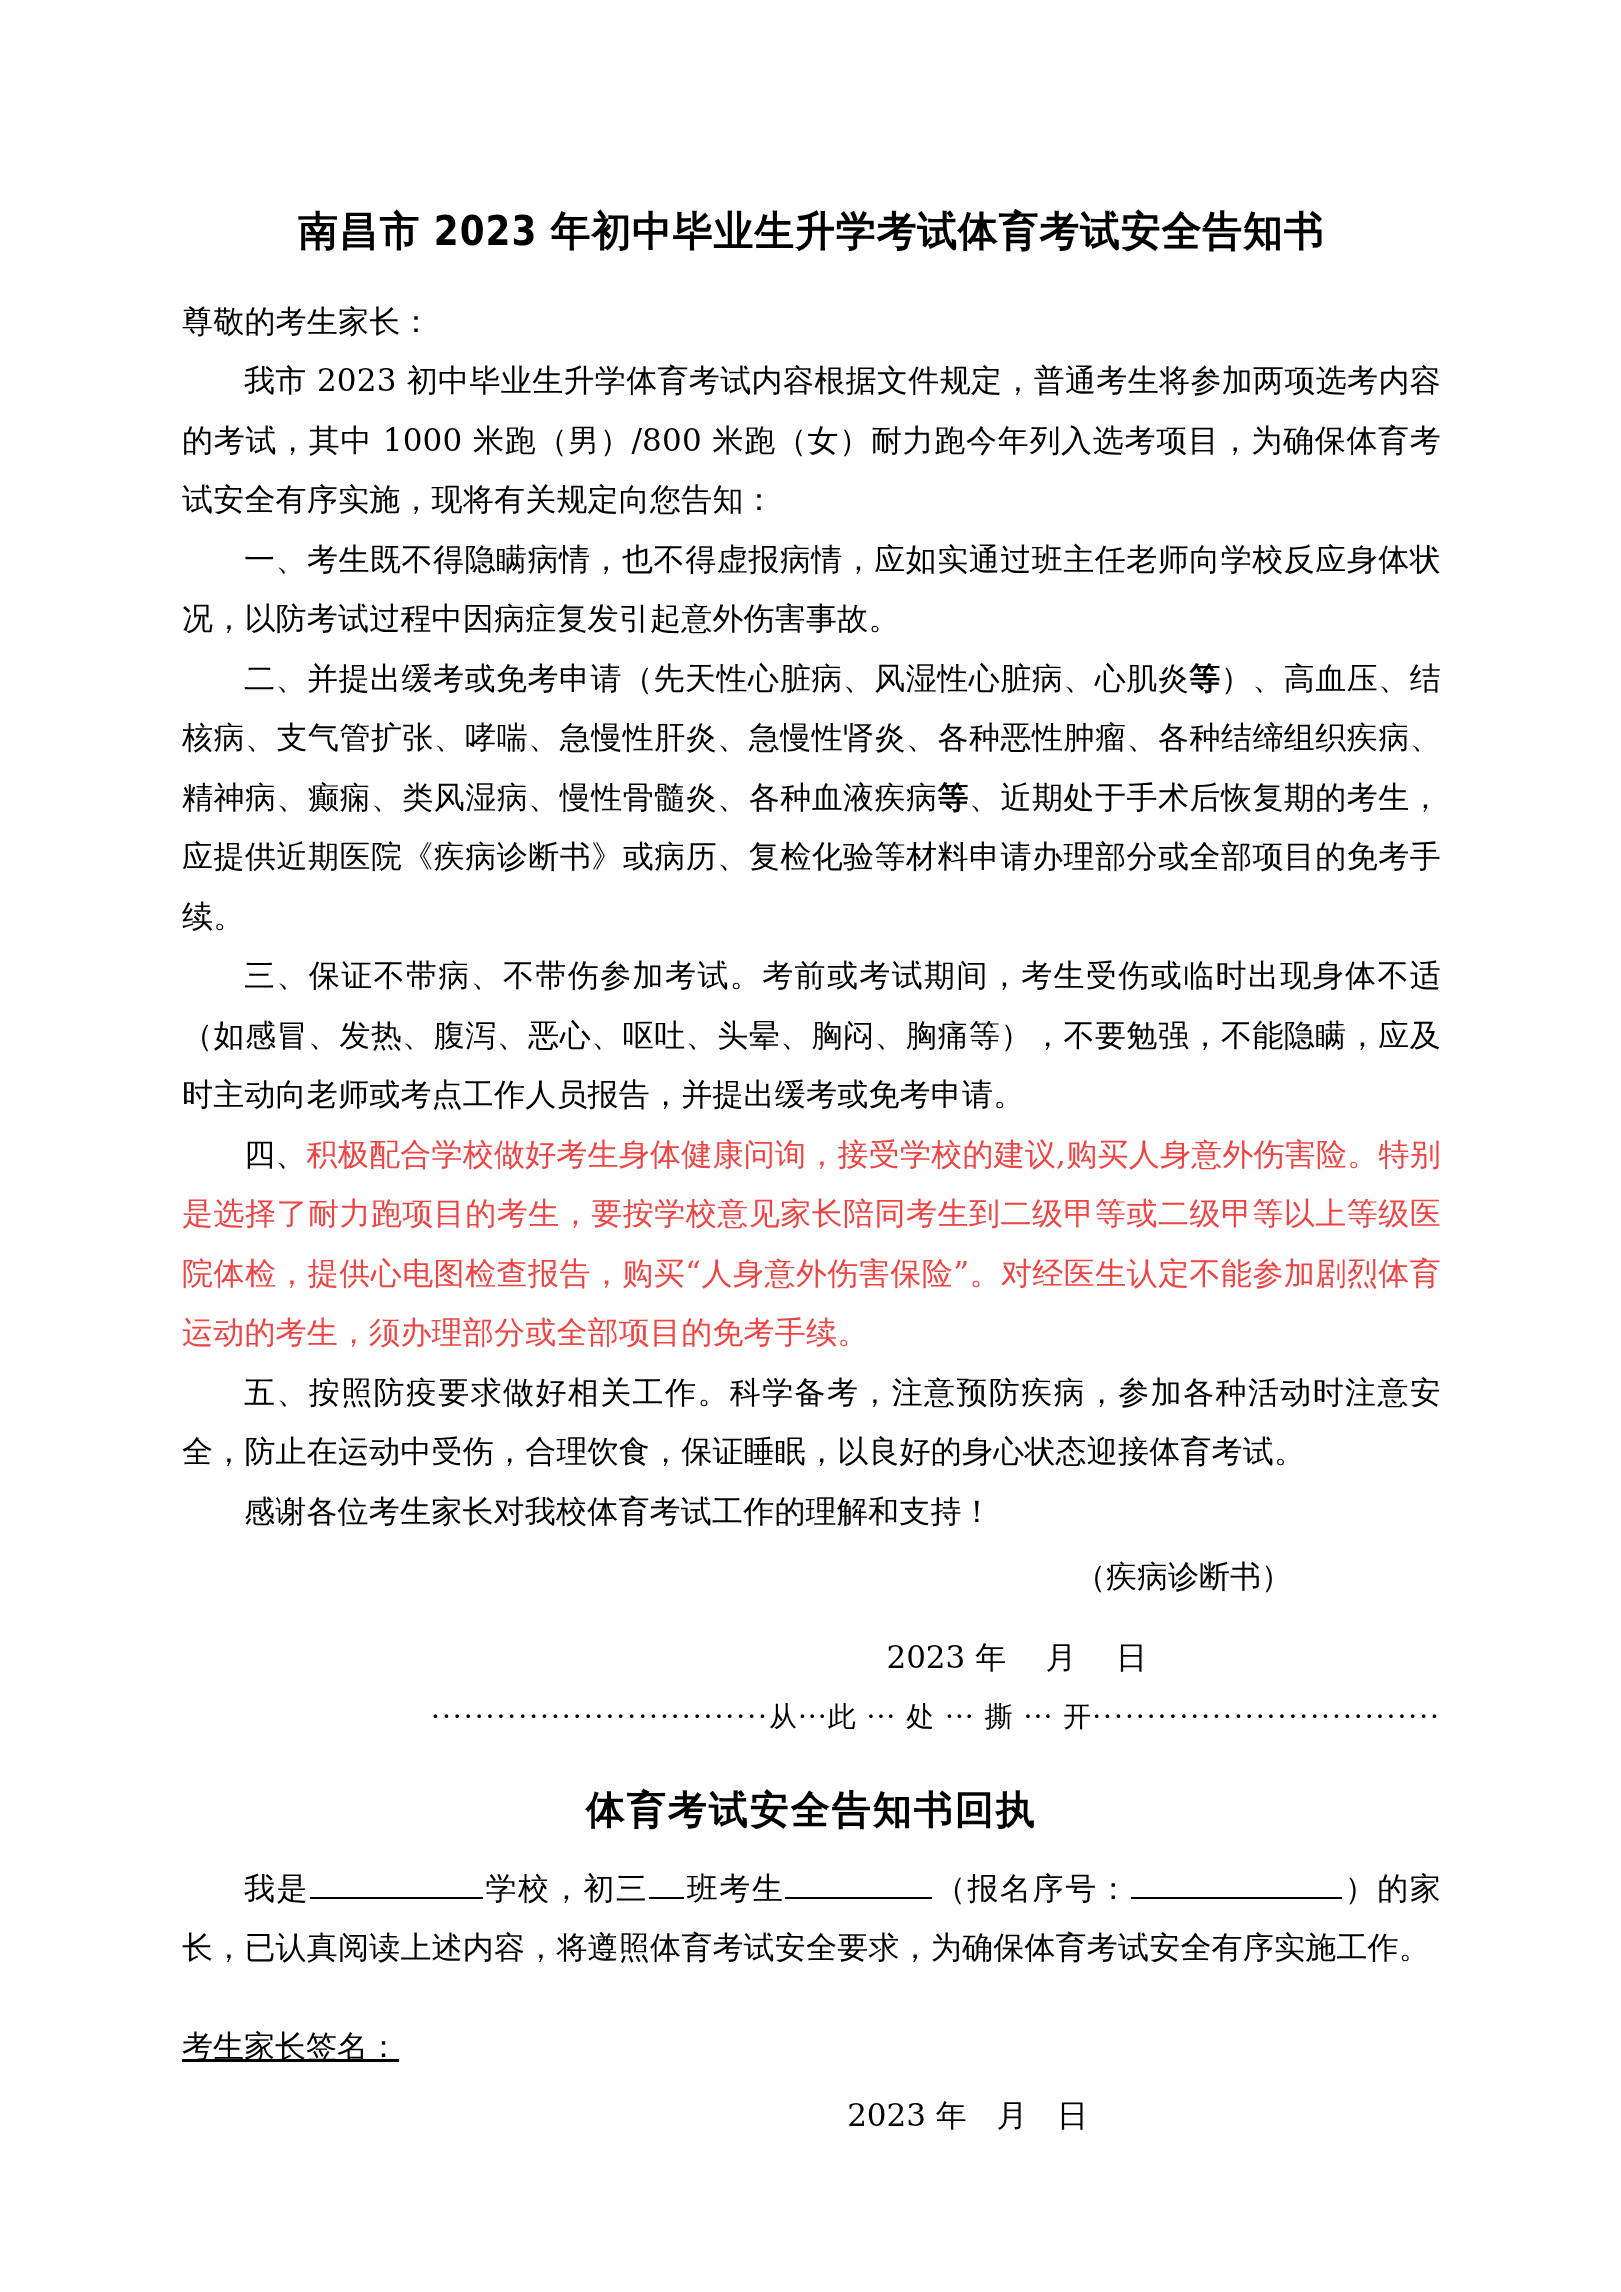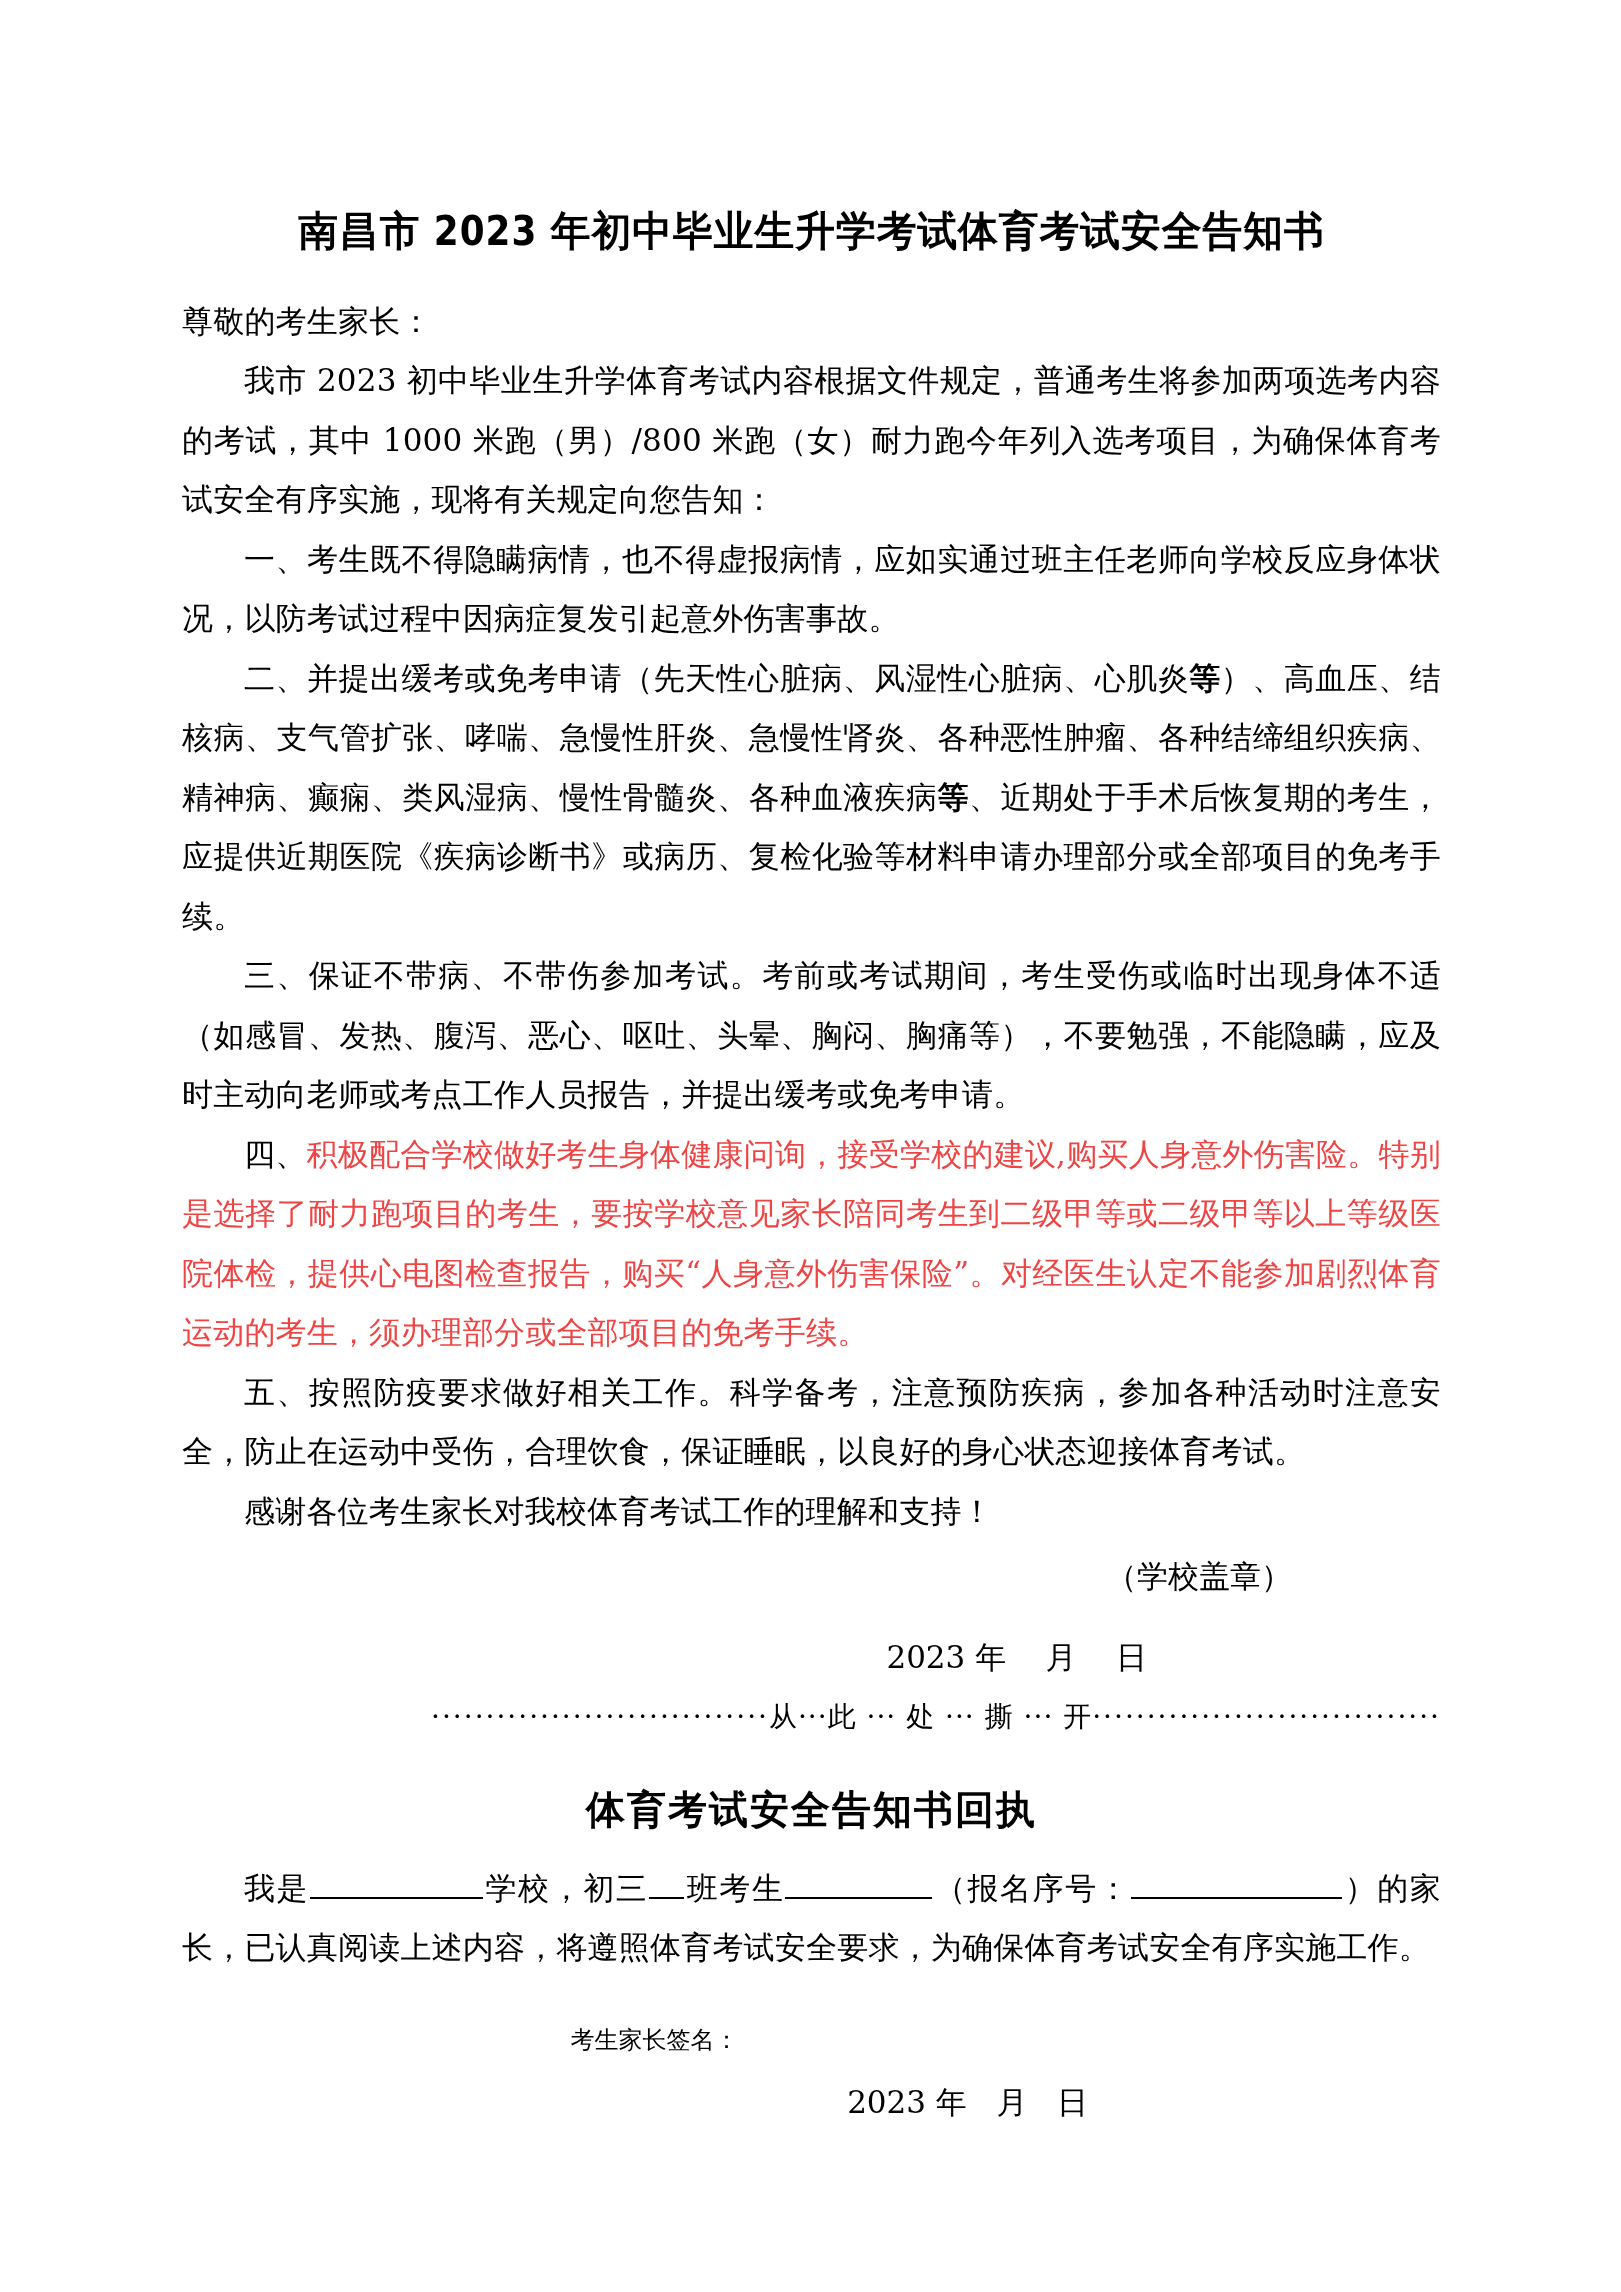--- a/index.html
+++ b/index.html
@@ -89,26 +89,27 @@
   .date-line {
     font-size: 31px;
     line-height: 1.92;
     margin: 21.6px 0 0 0;
     padding-right: 294px;
     text-align: right;
     font-family: "DejaVu Serif", "Liberation Serif", serif;
     white-space: pre;
   }
   .sign-line {
-    font-size: 24px;
+    font-size: 31px;
     line-height: 1.92;
     margin: 39px 0 0 0;
     padding-right: 314px;
-    text-align: center;
+    text-align: left;
     font-family: "DejaVu Serif", "Liberation Serif", serif;
+    text-decoration: underline;
   }
   .date-line2 {
     font-size: 31px;
     line-height: 1.92;
     margin: 9.8px 0 0 0;
     padding-right: 353px;
     text-align: right;
     font-family: "DejaVu Serif", "Liberation Serif", serif;
     white-space: pre;
   }
@@ -162,21 +163,21 @@
     <p class="para indent"><span>二、</span><span>并提出缓考或免考申请（先天性心脏病、风湿性心脏病、心肌炎</span><span class="bold-ch">等</span><span>）、高血压、结核病、支气管扩张、哮喘、急慢性肝炎、急慢性肾炎、各种恶性肿瘤、各种结缔组织疾病、精神病、癫痫、类风湿病、慢性骨髓炎、各种血液疾病</span><span class="bold-ch">等</span><span>、近期处于手术后恢复期的考生，应提供近期医院《疾病诊断书》或病历、复检化验等材料申请办理部分或全部项目的免考手续。</span></p>
 
     <p class="para indent"><span>三、</span><span>保证不带病、不带伤参加考试。考前或考试期间，考生受伤或临时出现身体不适（如感冒、发热、腹泻、恶心、呕吐、头晕、胸闷、胸痛等），不要勉强，不能隐瞒，应及时主动向老师或考点工作人员报告，并提出缓考或免考申请。</span></p>
 
     <p class="para indent"><span>四、</span><span class="blue">积极配合学校做好考生身体健康问询，接受学校的建议,购买人身意外伤害险。特别是选择了耐力跑项目的考生，要按学校意见家长陪同考生到二级甲等或二级甲等以上等级医院体检，提供心电图检查报告，购买“人身意外伤害保险”。对经医生认定不能参加剧烈体育运动的考生，须办理部分或全部项目的免考手续。</span></p>
 
     <p class="para indent"><span>五、</span><span>按照防疫要求做好相关工作。科学备考，注意预防疾病，参加各种活动时注意安全，防止在运动中受伤，合理饮食，保证睡眠，以良好的身心状态迎接体育考试。</span></p>
 
     <p class="para indent">感谢各位考生家长对我校体育考试工作的理解和支持！</p>
 
-    <p class="seal-line">（学校盖章）</p>
+    <p class="seal-line">（疾病诊断书）</p>
 
     <p class="date-line">2023 年    月    日</p>
 
     <div class="tear-line"><span class="tear-dots">·······························</span><span class="tear-word">从···此 ··· 处 ··· 撕 ··· 开</span><span class="tear-dots">································</span></div>
 
     <h2 class="receipt-title">体育考试安全告知书回执</h2>
 
     <p class="para indent"><span>我是</span><span class="blank blank-lg"></span><span>学校，初三</span><span class="blank blank-sm"></span><span>班考生</span><span class="blank blank-md"></span><span>（报名序号：</span><span class="blank blank-xl"></span><span>）的家</span><span>长，已认真阅读上述内容，将遵照体育考试安全要求，为确保体育考试安全有序实施</span><span>工作。</span></p>
 
     <p class="sign-line">考生家长签名：</p>

